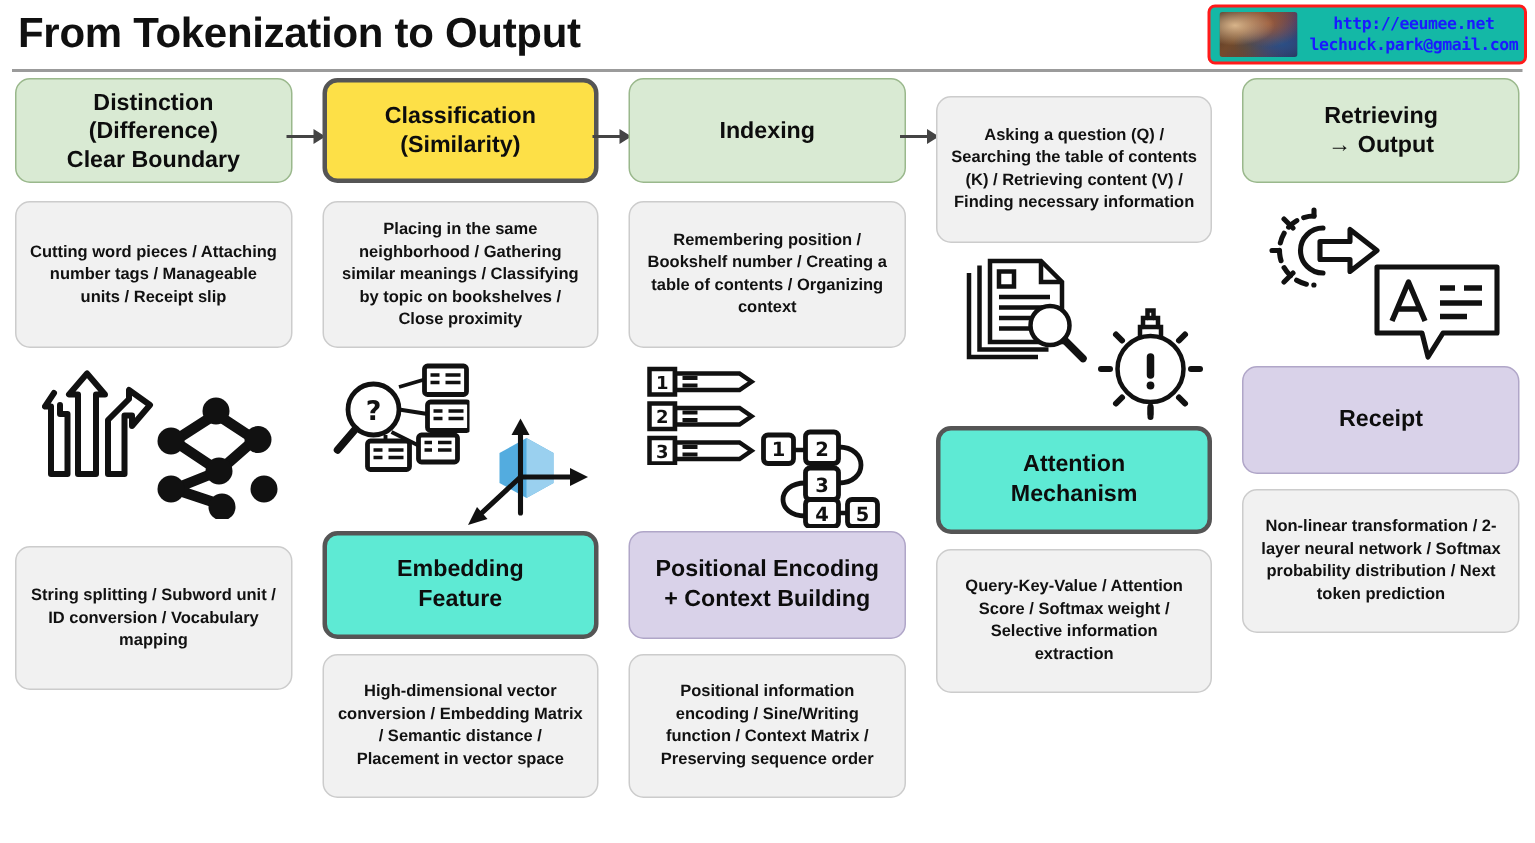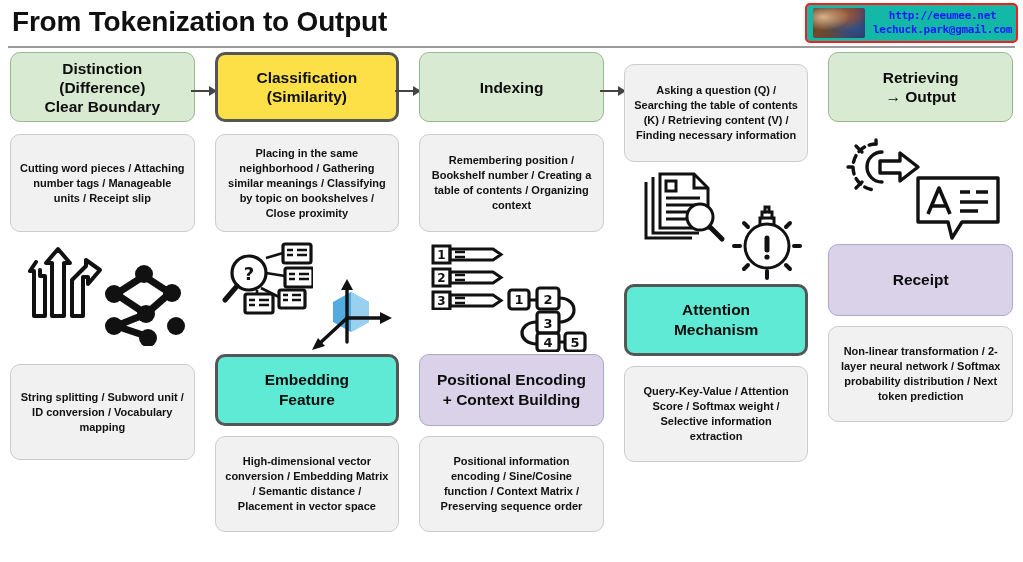--- a/index.html
+++ b/index.html
@@ -348,21 +348,21 @@
       </svg>
     </div>
 
     <div class="card component">
       <div>
         <div>Positional Encoding</div>
         <div>+ Context Building</div>
       </div>
     </div>
 
-    <div class="card desc desc-bottom">Positional information encoding / Sine/Cosine function / Context Matrix / Preserving sequence order</div>
+    <div class="card desc desc-bottom">Positional information encoding / Sine/Writing function / Context Matrix / Preserving sequence order</div>
   </div>
 
   <div class="col">
 
     <div class="card desc desc-top">Asking a question (Q) / Searching the table of contents (K) / Retrieving content (V) / Finding necessary information</div>
 
     <div class="icons">
 
       <svg class="icon-a" style="left:18px; top:0px;" width="86" height="76" viewBox="0 0 86 76" fill="none" stroke="#111" stroke-width="3">
         <path d="M4 10 L4 66 L50 66"></path>

